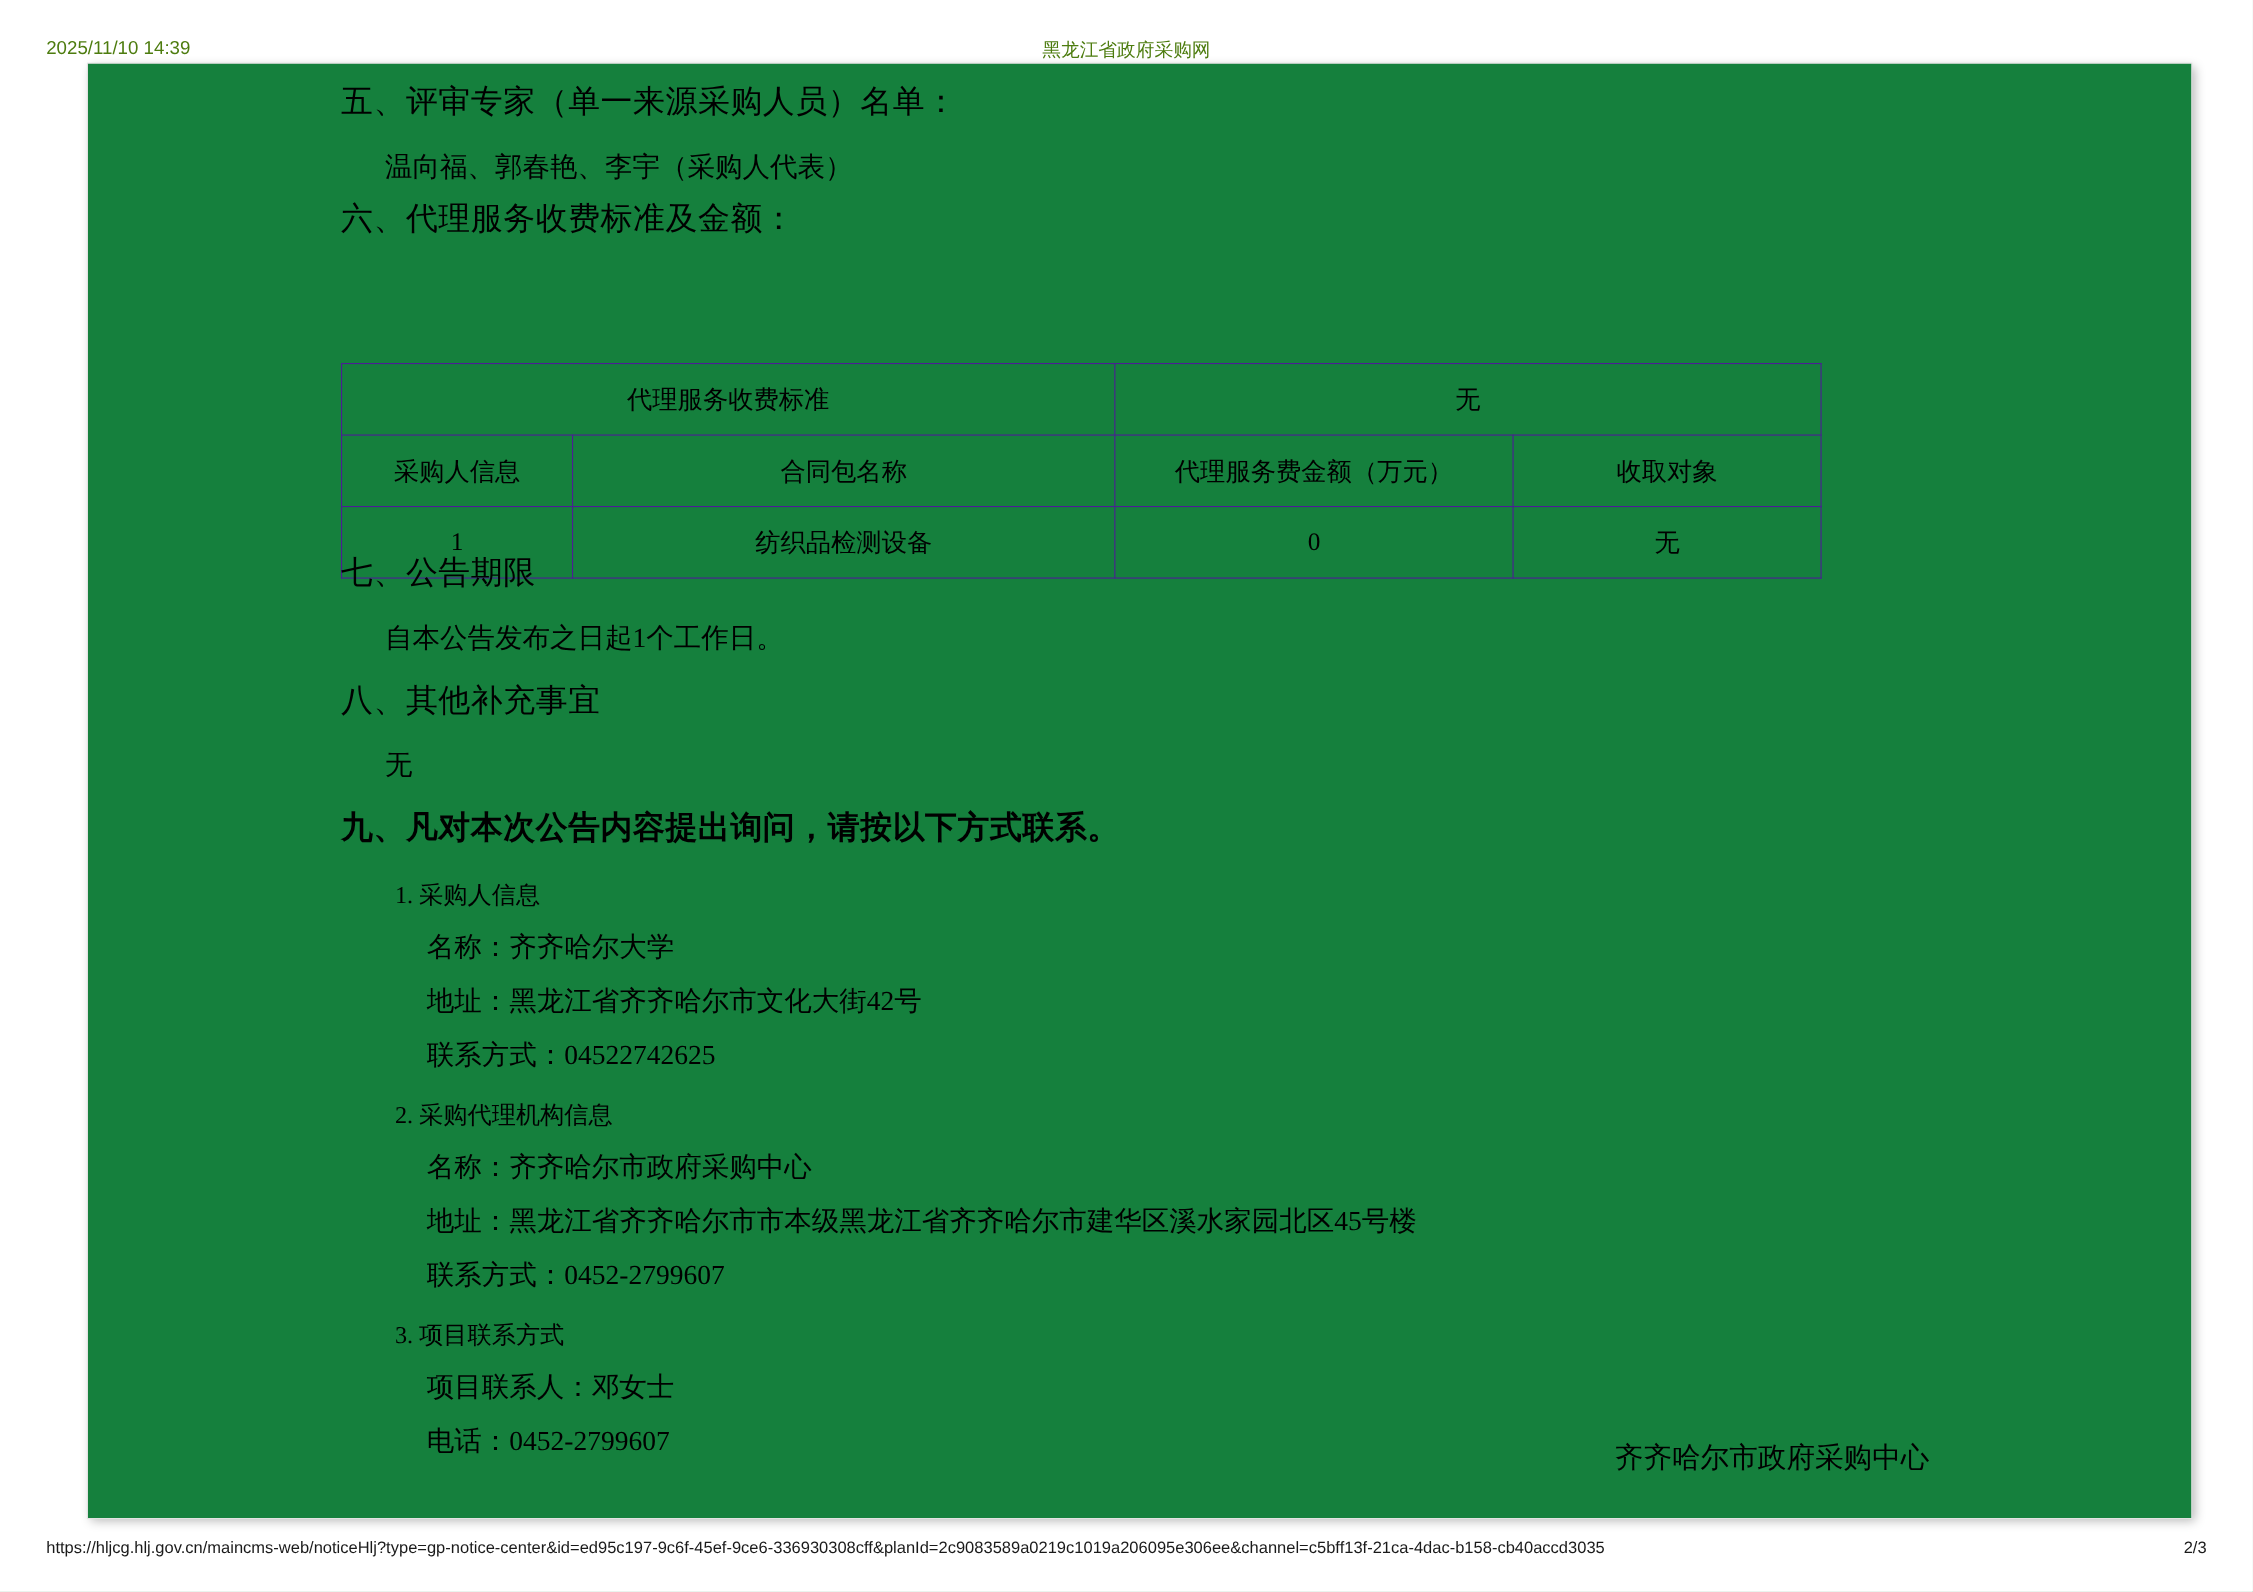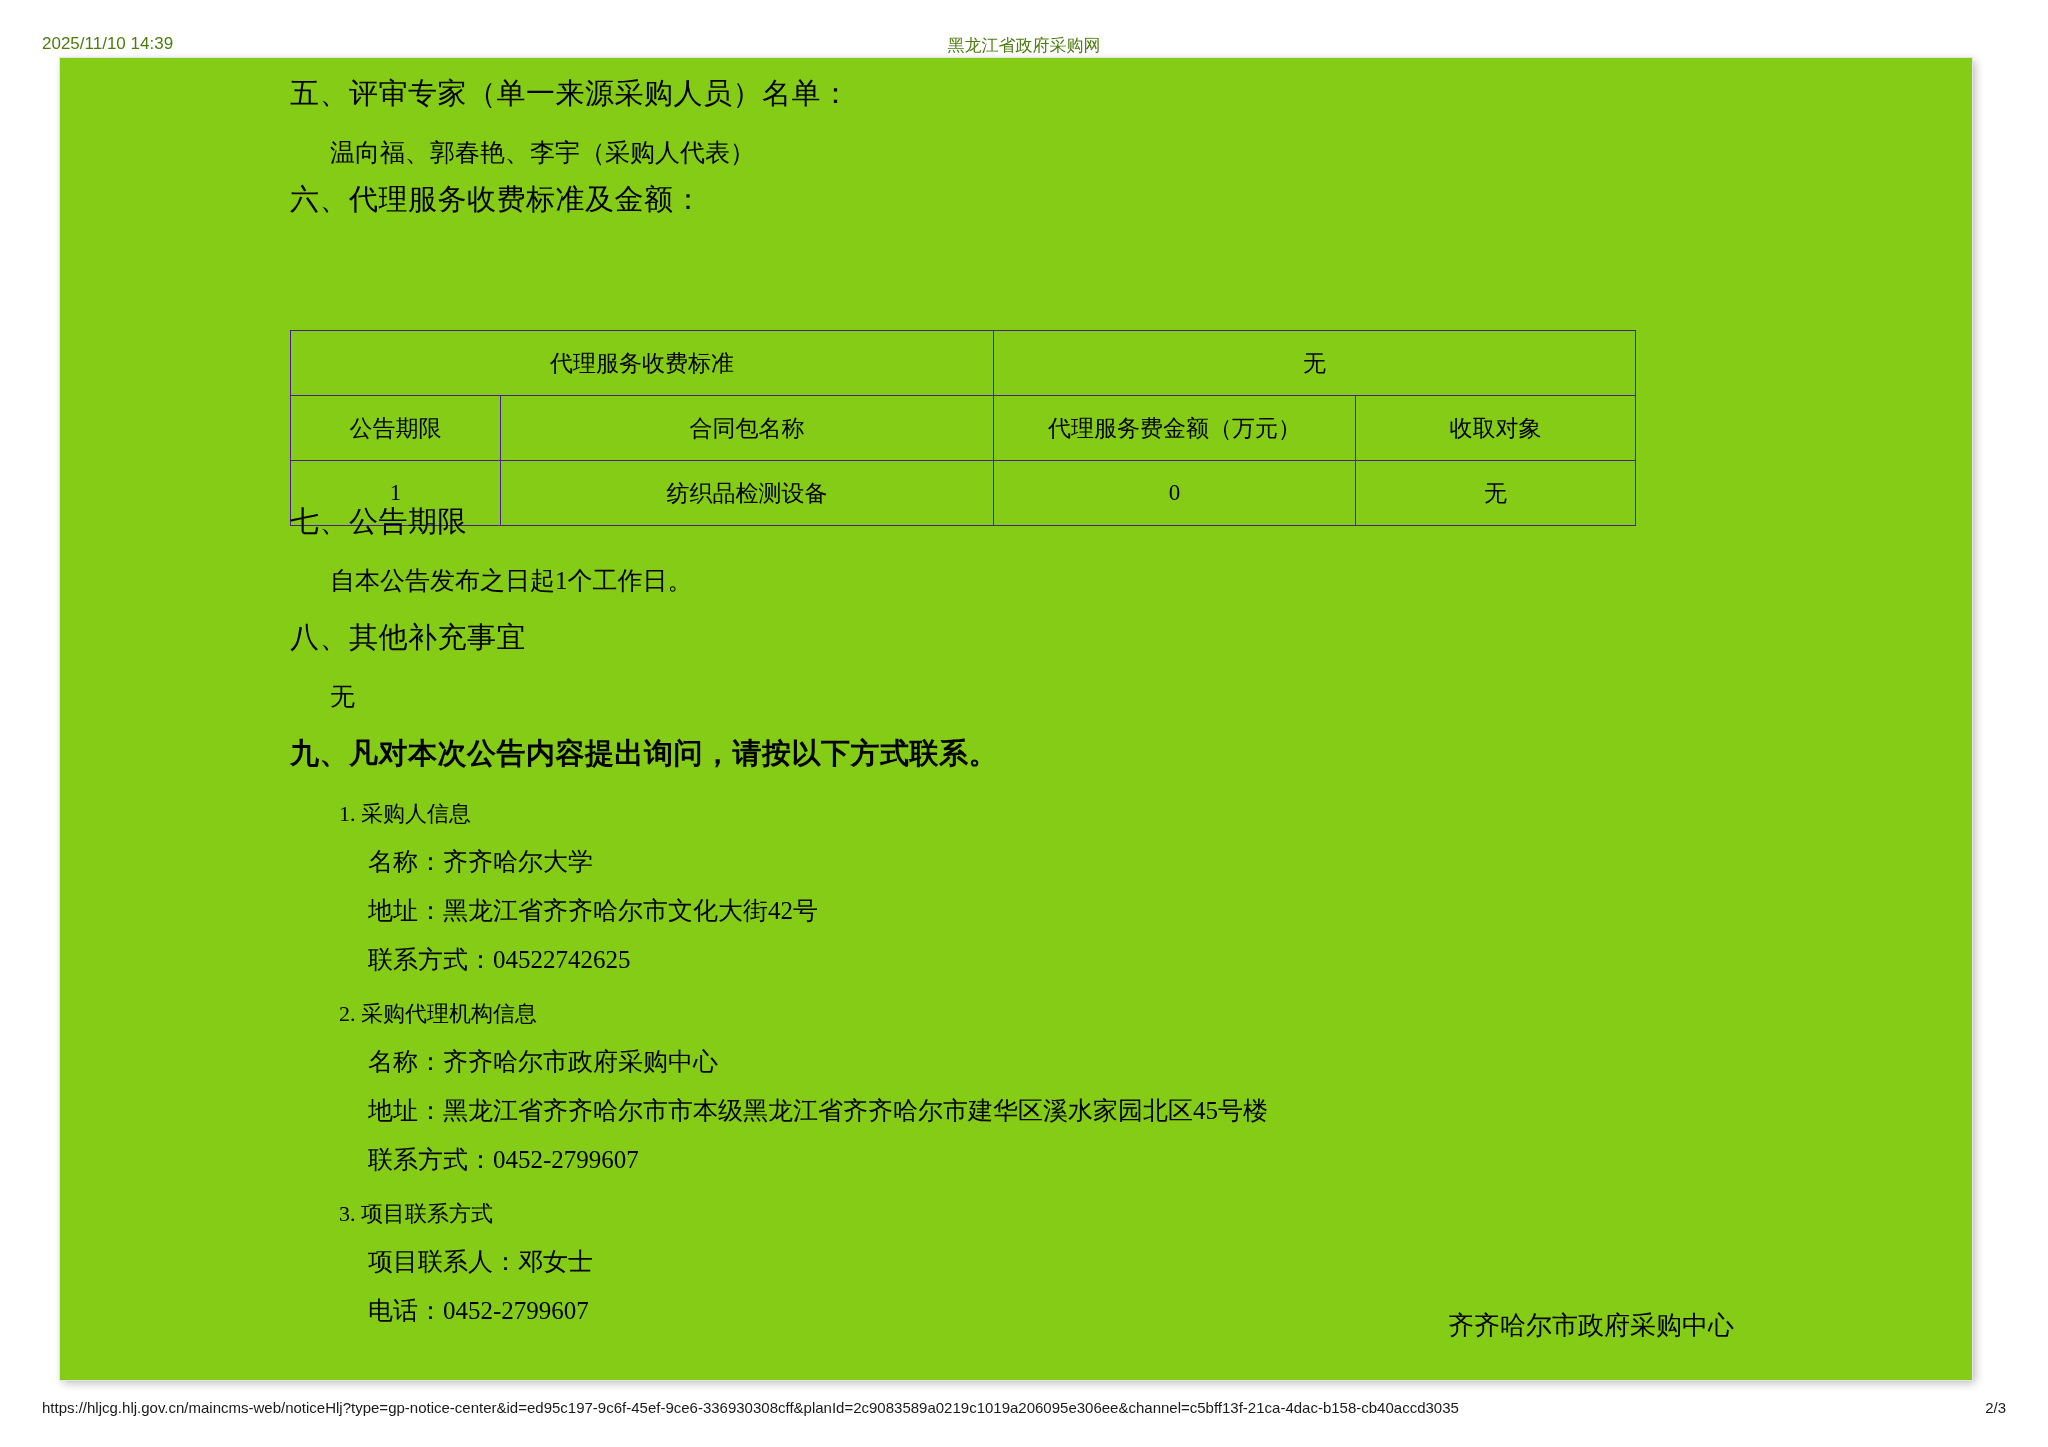--- a/index.html
+++ b/index.html
@@ -60,25 +60,25 @@
   .print-footer .pf-page {
     position: absolute;
     right: 42px;
     top: 0;
     white-space: nowrap;
   }
 
   
   .page {
     position: absolute;
-    left: 60px;
+    left: 80px;
     top: 58px;
     width: 1912px;
     height: 1322px;
-    background: #84cc16;
+    background: #15803d;
     box-shadow: 0 0 0 1px #e2e2e2, 3px 3px 9px rgba(0,0,0,0.28);
   }
 
   .content {
     position: absolute;
     left: 230px;
     top: 0;
     width: 1560px;
   }
 
@@ -165,21 +165,21 @@
           <col style="width:493px">
           <col style="width:362px">
           <col style="width:280px">
         </colgroup>
         <tbody>
           <tr>
             <td colspan="2">代理服务收费标准</td>
             <td colspan="2" class="left-pad">无</td>
           </tr>
           <tr>
-            <td>公告期限</td>
+            <td>采购人信息</td>
             <td>合同包名称</td>
             <td>代理服务费金额（万元）</td>
             <td>收取对象</td>
           </tr>
           <tr>
             <td>1</td>
             <td class="left-pad">纺织品检测设备</td>
             <td class="right-pad">0</td>
             <td>无</td>
           </tr>

